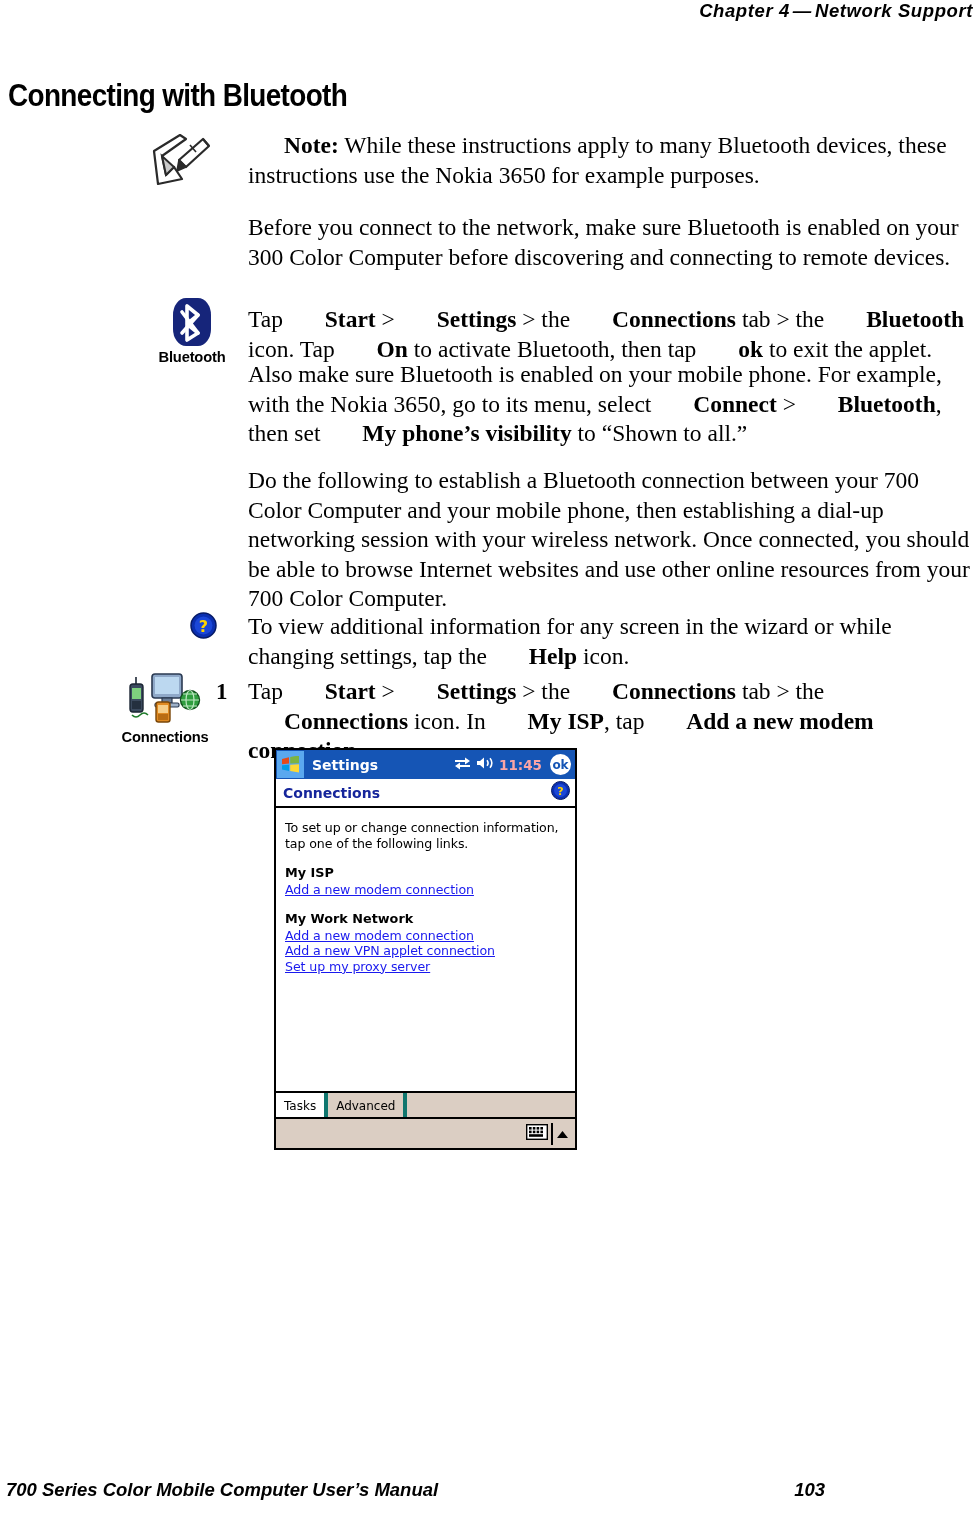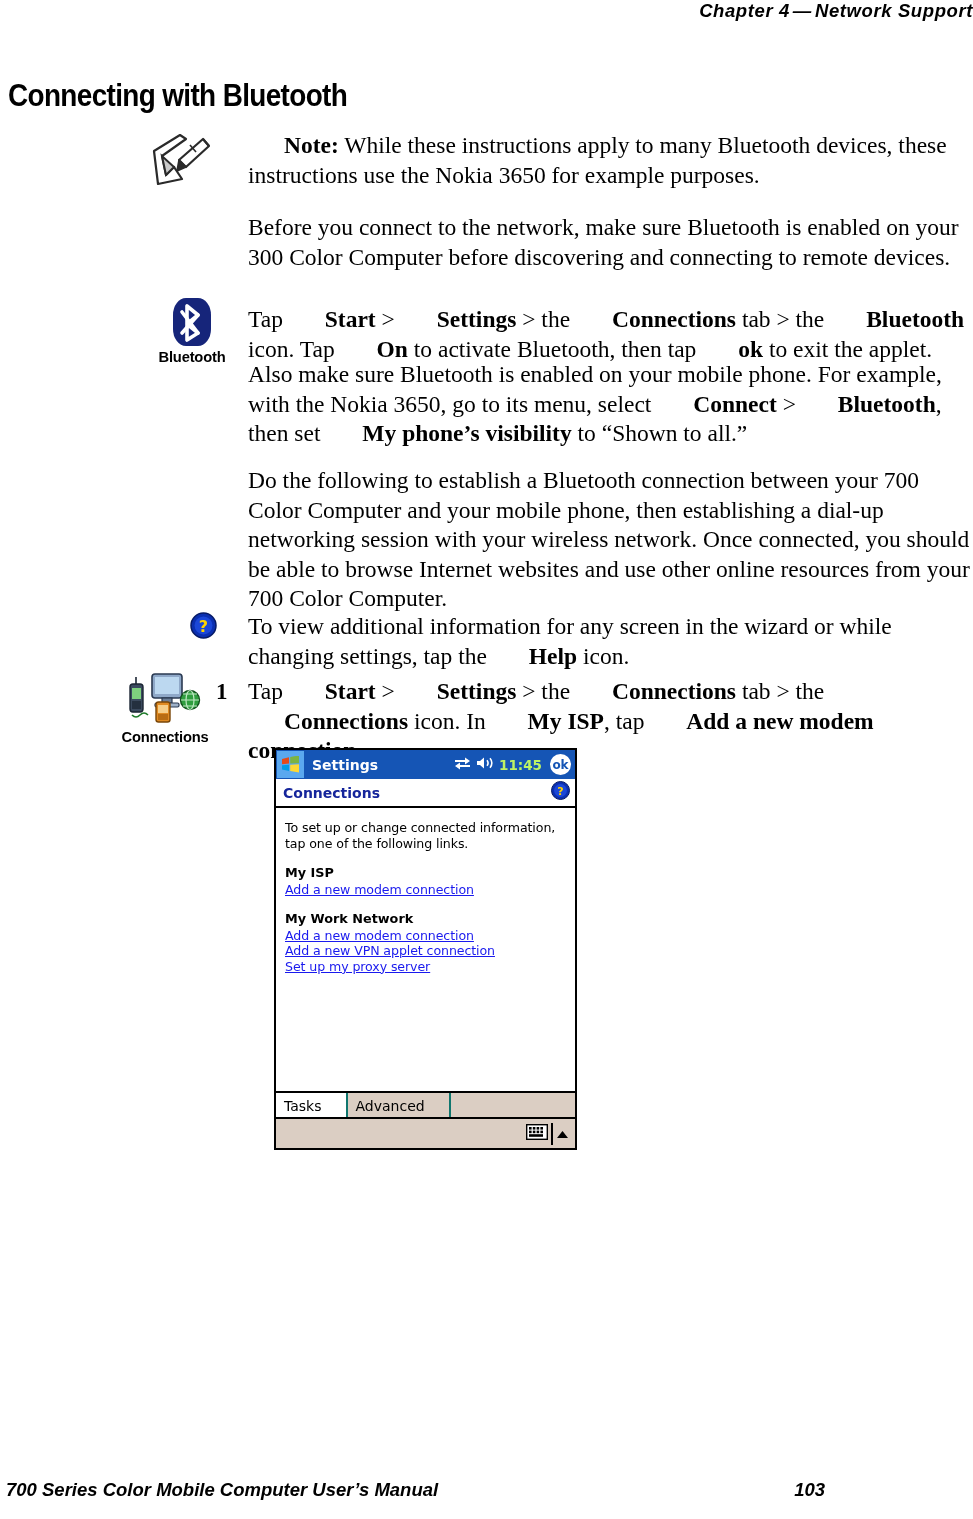--- a/index.html
+++ b/index.html
@@ -162,21 +162,21 @@
   .pda-tray {
     position: absolute;
     right: 2px;
     top: 0;
     height: 29px;
     display: flex;
     align-items: center;
     gap: 5px;
   }
   .pda-clock {
-    color: #bef264;
+    color: #fca5a5;
     font-size: 13.5px;
     font-weight: bold;
   }
   .pda-ok {
     width: 21px; height: 21px;
     background: #ffffff;
     border-radius: 50%;
     color: #1555b5;
     font-size: 12px;
     font-weight: bold;
@@ -227,24 +227,24 @@
     position: absolute;
     left: 0; bottom: 31px;
     width: 100%;
     height: 24px;
     border-top: 2px solid #000000;
     background: #dbcec3;
     display: flex;
     align-items: stretch;
   }
   .pda-tab {
-    font-size: 14px;
-    padding: 2px 24px 0 8px;
+    font-size: 12px;
+    padding: 2px 8px 0 8px;
     display: flex; align-items: center;
-    border-right: 2px solid #0f766e;
+    border-right: 4px solid #0f766e;
     box-sizing: border-box;
   }
   .pda-tab.active {
     background: #ffffff;
   }
   .pda-tab-filler { flex: 1; }
   .pda-statusbar {
     position: absolute;
     left: 0; bottom: 0;
     width: 100%;
@@ -413,21 +413,21 @@
       <svg width="19" height="19" viewBox="0 0 19 19">
         <circle cx="9.5" cy="9.5" r="9" fill="#0b2fb0" stroke="#061a66" stroke-width="1"></circle>
         <circle cx="9.5" cy="9.5" r="6.4" fill="#1b47d8"></circle>
         <text x="9.5" y="14" text-anchor="middle" font-family="DejaVu Sans, sans-serif" font-size="11" font-weight="bold" fill="#ffd400">?</text>
       </svg>
     </span>
   </div>
 
   <div class="pda-content">
     <div class="pda-intro">
-      <div>To set up or change connected information,</div>
+      <div>To set up or change connection information,</div>
       <div>tap one of the following links.</div>
     </div>
 
     <div class="pda-group-title">My ISP</div>
     <a class="pda-link">Add a new modem connection</a>
 
     <div class="pda-gap"></div>
 
     <div class="pda-group-title">My Work Network</div>
     <a class="pda-link">Add a new modem connection</a>

